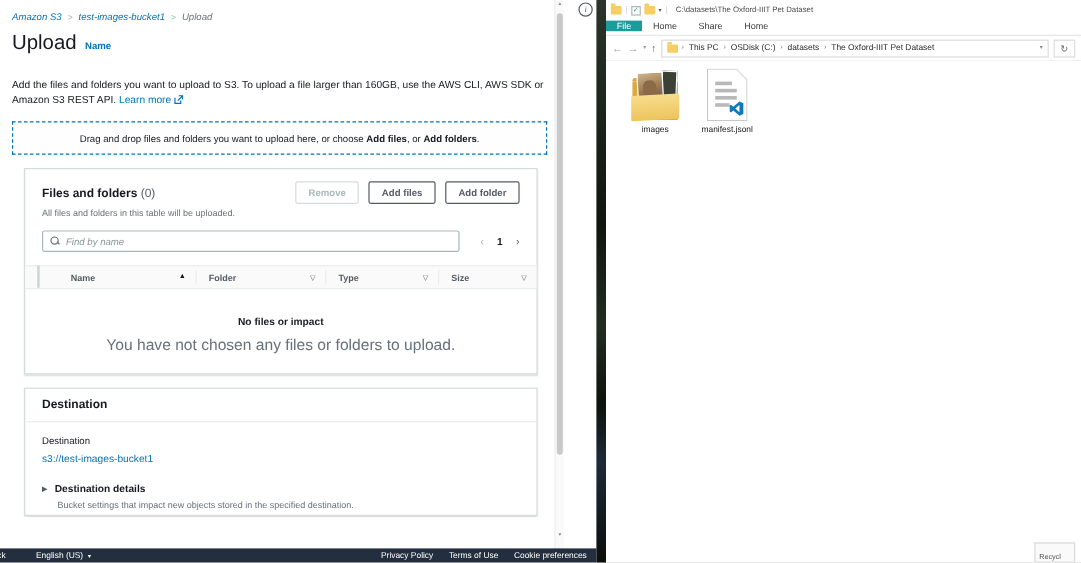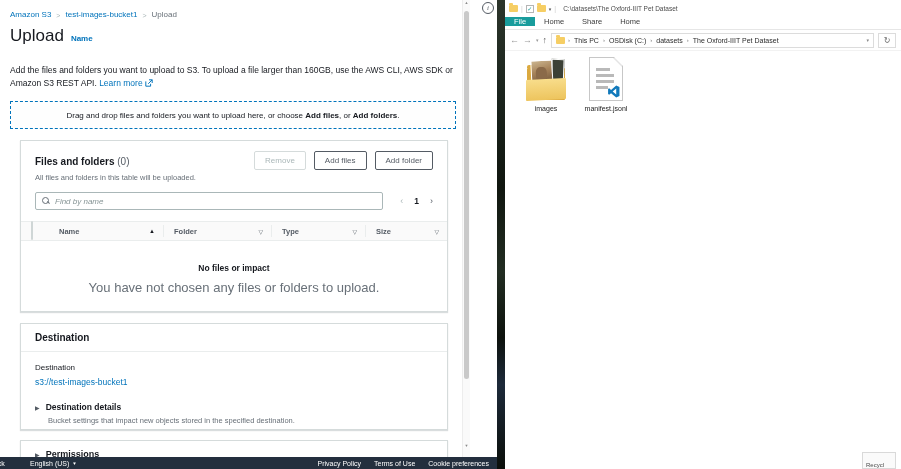--- a/index.html
+++ b/index.html
@@ -4,21 +4,21 @@
 <style>
   * { margin:0; padding:0; box-sizing:border-box; }
   html,body { background:#888; }
   body { font-family:"Liberation Sans","DejaVu Sans",sans-serif; }
   .screen { position:relative; width:901px; height:469px; background:#fff; overflow:hidden; margin:0 auto; }
 
   
   .aws-window { position:absolute; left:0; top:0; width:497px; height:469px; background:#fff; }
   .aws-content { position:absolute; left:0; top:0; width:462px; height:458px; overflow:hidden; }
 
-  .breadcrumb { position:absolute; left:10px; top:10px; font-size:8px; display:flex; align-items:flex-end; gap:5px; }
+  .breadcrumb { position:absolute; left:10px; top:10px; font-size:8px; display:flex; align-items:flex-end; gap:5px;font-style:italic; }
   .breadcrumb .link { color:#0073bb; cursor:pointer; }
   .breadcrumb .sep { color:#aab7b8; font-size:7px; }
   .breadcrumb .current { color:#687078; }
 
   .page-title-row { position:absolute; left:10px; top:26px; display:flex; align-items:baseline; gap:7px; }
   .page-title { font-size:17px; font-weight:500; color:#16191f; }
   .info-link { font-size:8px; color:#0073bb; font-weight:bold; cursor:pointer; }
 
   .intro { position:absolute; left:10px; top:64px; width:452px; font-size:8.5px; line-height:1.5; color:#16191f; }
   .text-link { color:#0073bb; cursor:pointer; }
@@ -28,21 +28,21 @@
               display:flex; align-items:center; justify-content:center; font-size:8px; color:#16191f; }
   .dropzone b { font-weight:bold; }
 
   .card { position:absolute; left:20px; width:428px; background:#fff; border:1px solid #d5dbdb; box-shadow:0 1px 1px rgba(0,28,36,.15); }
   .files-card { top:140px; height:172px; }
   .files-head { padding:10px 14px 0 14px; display:flex; justify-content:space-between; align-items:flex-start; }
   .files-title { font-size:10px; font-weight:bold; color:#16191f; }
   .files-count { font-weight:normal; color:#545b64; }
   .files-sub { padding:3px 14px 0 14px; font-size:7.5px; color:#687078; }
   .btn-row { display:flex; gap:8px; }
-  .btn { height:19px; padding:0 10px; font-size:8px; font-weight:normal; background:#fff; border:1px solid #545b64; border-radius:2px;
+  .btn { height:19px; padding:0 10px; font-size:8px; font-weight:bold; background:#fff; border:1px solid #545b64; border-radius:2px;
          color:#545b64; display:flex; align-items:center; cursor:pointer; font-family:inherit; }
   .btn.disabled { color:#aab7b8; border-color:#d5dbdb; cursor:default; }
 
   .search-row { margin:10px 14px 0 14px; display:flex; align-items:center; }
   .search-box { flex:0 0 348px; height:18px; border:1px solid #aab7b8; border-radius:2px; display:flex; align-items:center; padding:0 6px; gap:5px; background:#fff; }
   .mag { position:relative; width:8px; height:8px; flex:0 0 8px; }
   .mag::before { content:""; position:absolute; left:0; top:0; width:5px; height:5px; border:1px solid #687078; border-radius:50%; }
   .mag::after { content:""; position:absolute; left:5px; top:5px; width:3px; height:1px; background:#687078; transform:rotate(45deg); }
   .search-input { border:none; outline:none; flex:1; font-size:8px; font-style:italic; color:#687078; font-family:inherit; background:transparent; }
   .search-input::placeholder { color:#879596; font-style:italic; }
@@ -242,26 +242,20 @@
           <div class="field-label">Destination</div>
           <div class="bucket-link">s3://test-images-bucket1</div>
           <div class="details-row">
             <span class="tri">▶</span>
             <span class="details-label">Destination details</span>
           </div>
           <div class="details-desc">Bucket settings that impact new objects stored in the specified destination.</div>
         </div>
       </div>
 
-      <div class="card perm-card">
-        <div class="perm-row">
-          <span class="tri">▶</span>
-          <span class="perm-label">Permissions</span>
-        </div>
-      </div>
     </div>
 
     <div class="v-scrollbar">
       <div class="sb-up">▲</div>
       <div class="sb-thumb"></div>
       <div class="sb-down">▼</div>
     </div>
 
     <div class="info-rail">
       <div class="info-circle">i</div>

